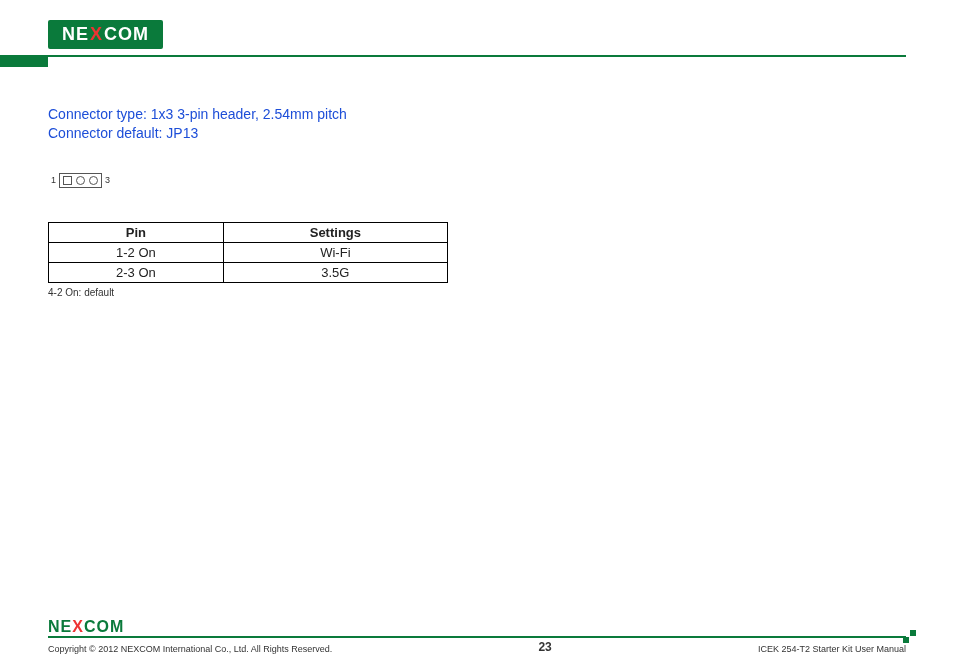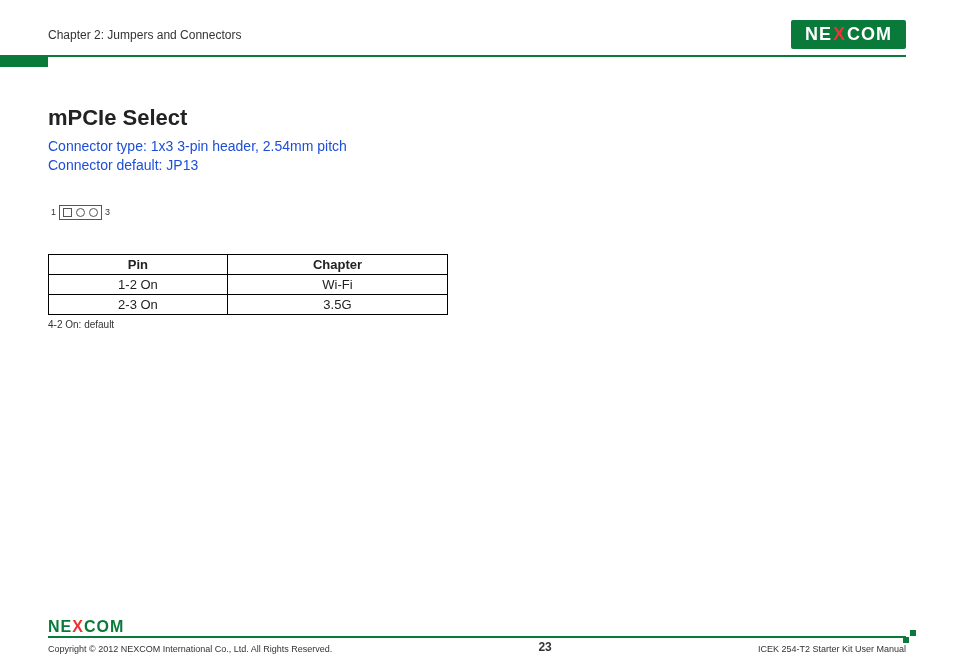--- a/index.html
+++ b/index.html
@@ -155,51 +155,49 @@
   .page-num {
     font-weight: bold;
     font-size: 12px;
   }
 </style>
 </head>
 <body>
 
 <div class="page">
   <div class="top-row">
-    <div class="chapter-title">Chapter 2: Jumpers and Connectors</div>
     <div class="logo-top">
       <span>NE</span>
         <span class="x">X</span>
         <span>COM</span>
     </div>
   </div>
   <div class="rule">
     <div class="rule-block"></div>
   </div>
 
   <div class="content">
-    <h1 class="section-title">mPCIe Select</h1>
     <div class="desc">Connector type: 1x3 3-pin header, 2.54mm pitch</div>
     <div class="desc">Connector default: JP13</div>
 
     <div class="jumper">
       <span class="lbl">1</span>
       <span class="jumper-box">
         <span class="pin-sq"></span>
         <span class="pin-cir"></span>
         <span class="pin-cir"></span>
       </span>
       <span class="lbl">3</span>
     </div>
 
     <table class="settings">
       <thead>
         <tr>
           <th>Pin</th>
-          <th>Chapter</th>
+          <th>Settings</th>
         </tr>
       </thead>
       <tbody>
         <tr>
           <td>1-2 On</td>
           <td>Wi-Fi</td>
         </tr>
         <tr>
           <td>2-3 On</td>
           <td>3.5G</td>

